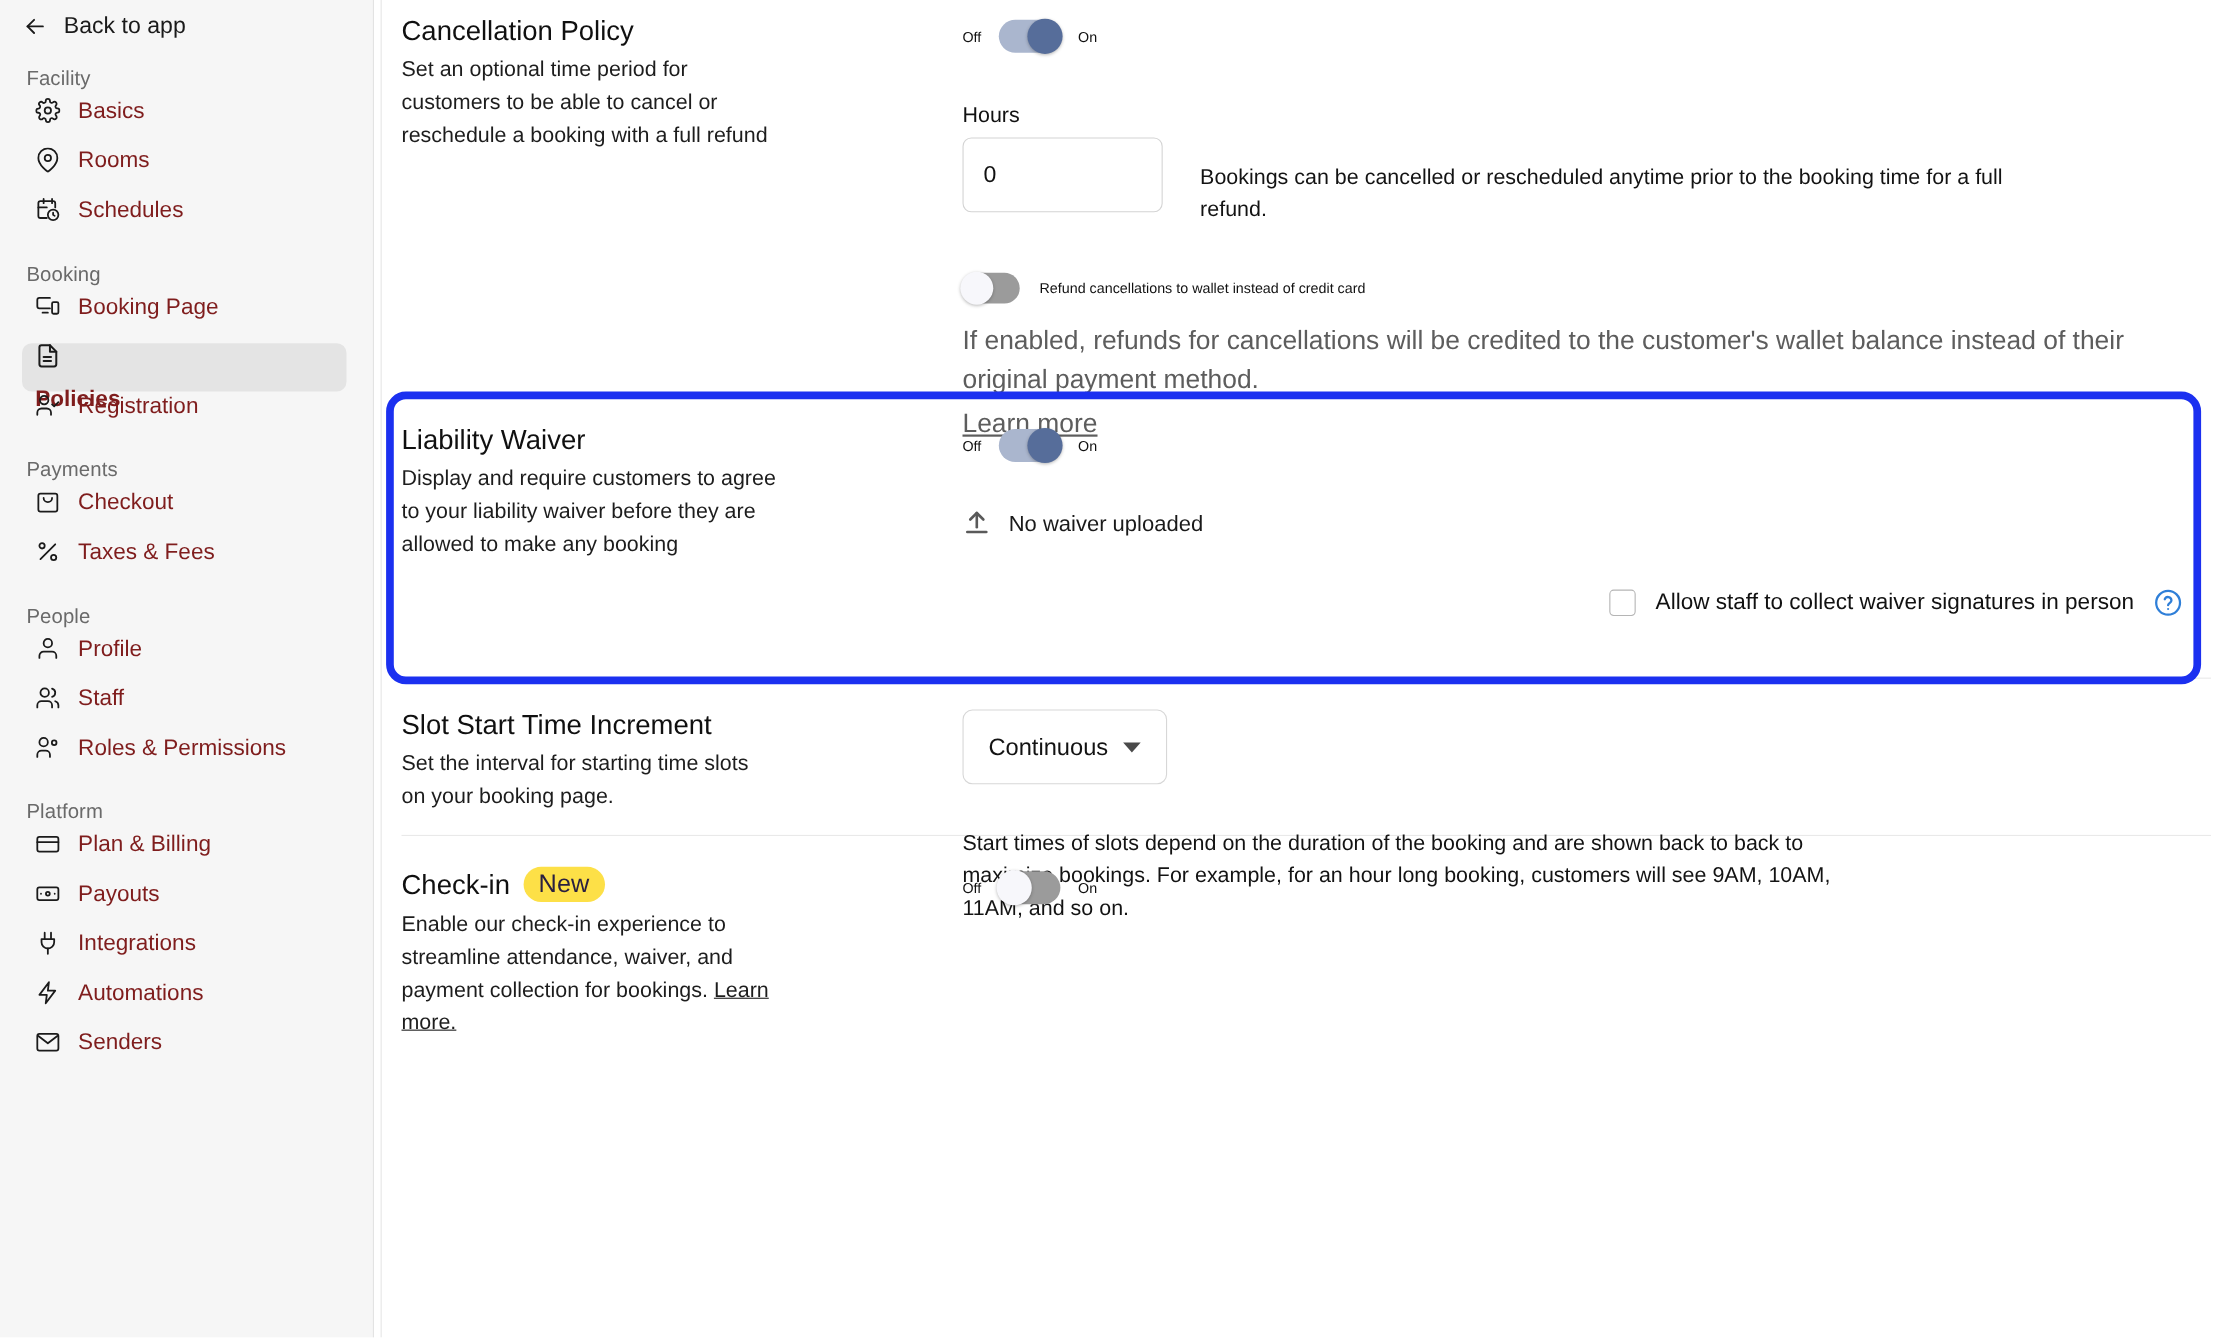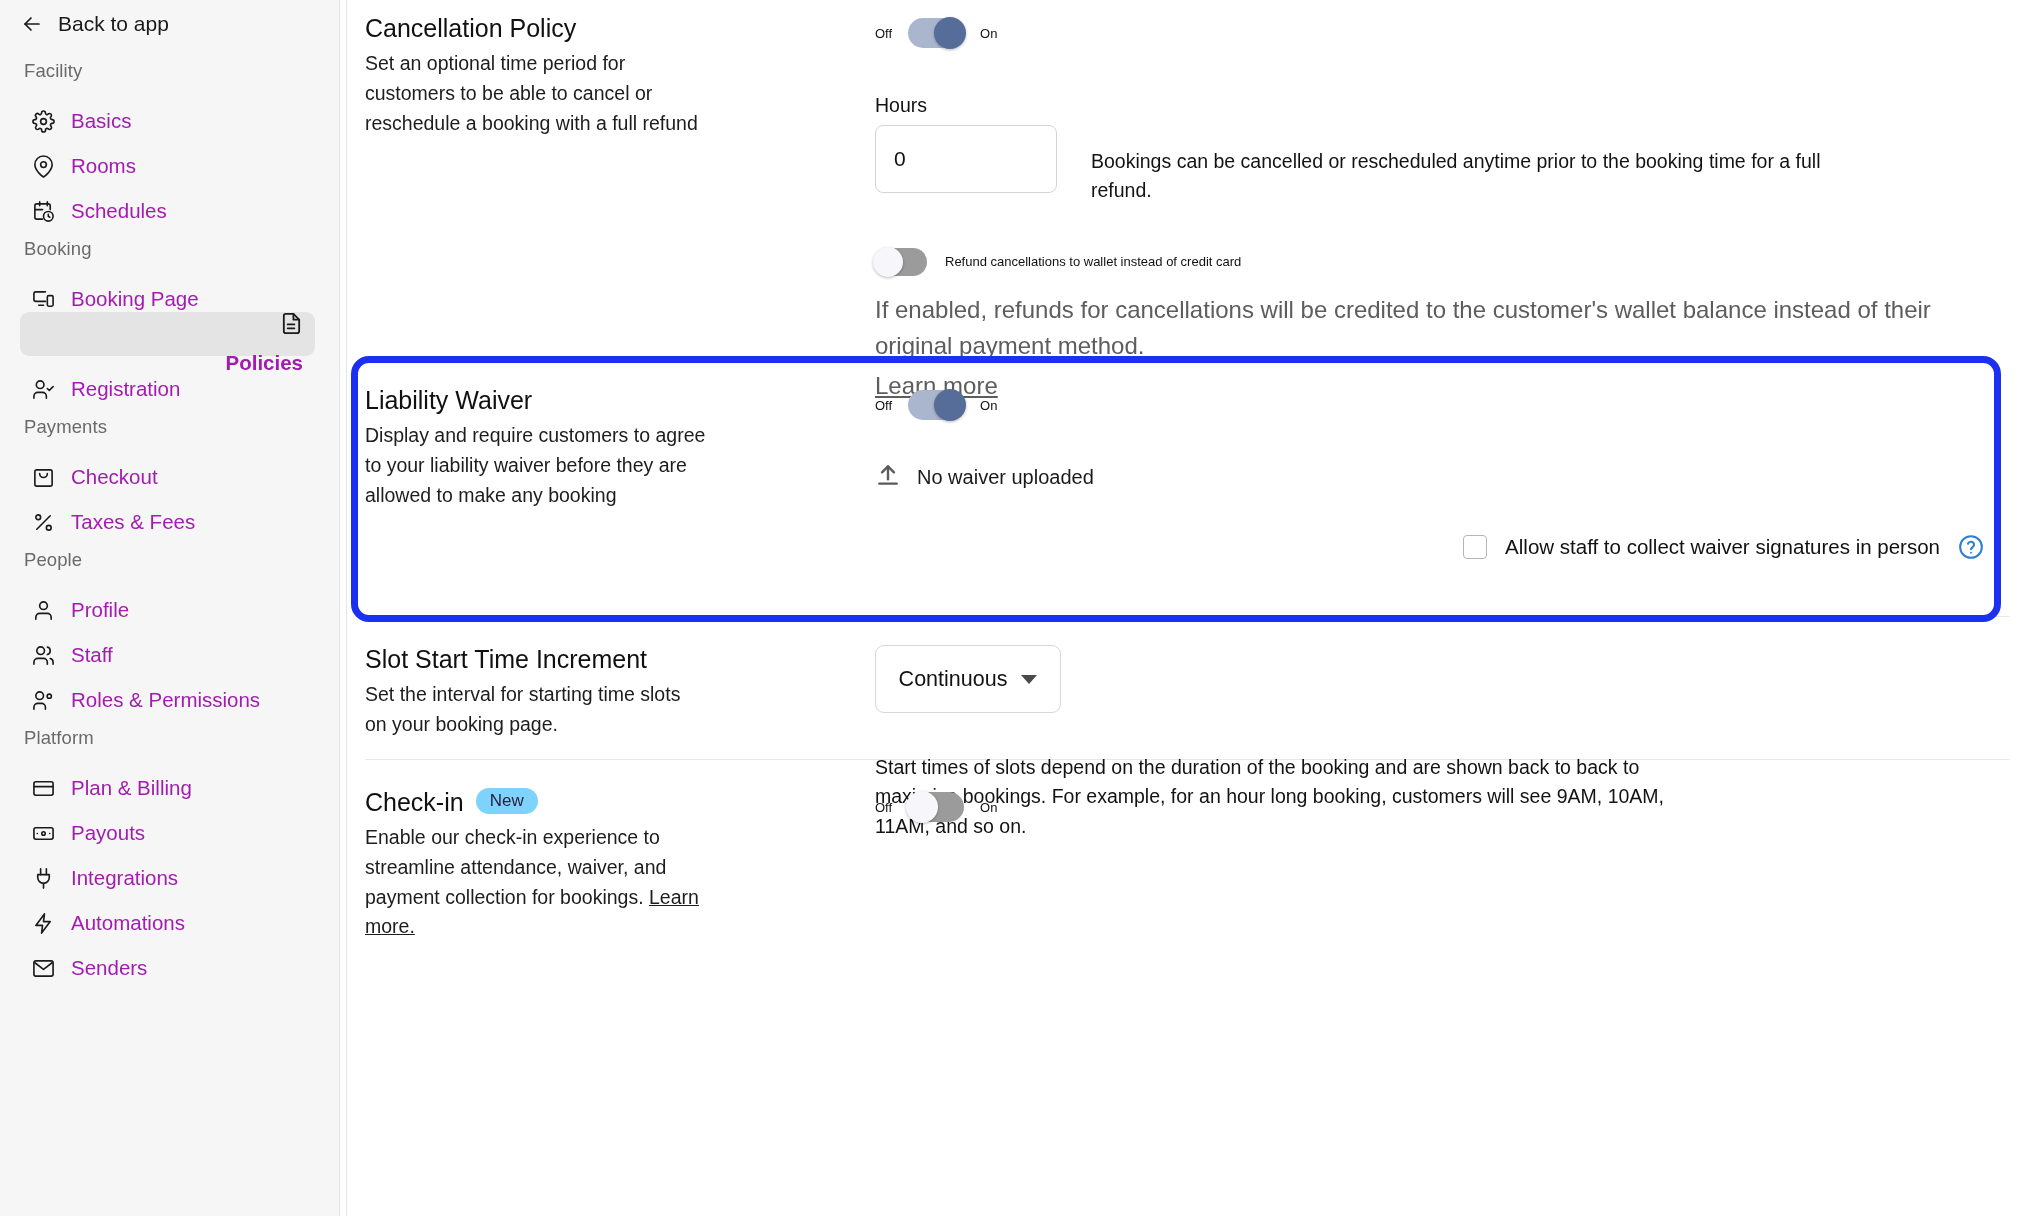--- a/index.html
+++ b/index.html
@@ -40,28 +40,28 @@
   }
   .arrow-ico { width: 24px; height: 24px; display:block; }
   .group-title {
     font-size: 18.5px;
     color: #6a6a6a;
     padding: 14px 0 6px 24px;
     letter-spacing: .1px;
   }
   .nav-item {
     display: flex;
-    align-items: flex-end;
+    align-items: flex-start;
     gap: 16px;
     height: 44px;
     margin: 1px 24px 1px 20px;
     padding: 0 12px;
     border-radius: 9px;
     cursor: pointer;
-    color: #a21caf;
+    color: #7f1d1d;
   }
   .nav-item .nav-label {
     font-size: 20.5px;
     white-space: nowrap;
   }
   .nav-item.active { background: #e4e4e4; flex-direction: column; }
   .nav-item.active .nav-label { font-weight: 700; }
   .nav-ico { width: 23px; height: 23px; flex: 0 0 23px; display:block; }
 
   
@@ -88,21 +88,21 @@
     flex: 1 1 auto;
     padding-top: 14px;
     position: relative;
   }
   .sec-title {
     font-size: 25px;
     color: #101010;
     font-weight: 400;
     margin: 0 0 6px 0;
     display: flex;
-    align-items: flex-start;
+    align-items: flex-end;
     gap: 12px;
   }
   .sec-desc {
     font-size: 19.5px;
     color: #1d1d1d;
     line-height: 1.53;
     max-width: 340px;
     margin: 0;
   }
   .sec-desc a, .inline-link {
@@ -217,23 +217,23 @@
     color: #131313;
   }
   .caret {
     width: 0; height: 0;
     border-left: 8px solid transparent;
     border-right: 8px solid transparent;
     border-top: 9px solid #4a4a4a;
   }
 
   .badge-new {
-    background: #7dd3fc;
+    background: #fde047;
     color: #2a2040;
-    font-size: 17px;
+    font-size: 23px;
     border-radius: 999px;
     padding: 4px 14px 5px;
     line-height: 1;
     font-weight: 400;
   }
 
   .divider {
     height: 1px;
     background: #e9e9e9;
     margin: 0 18px;

